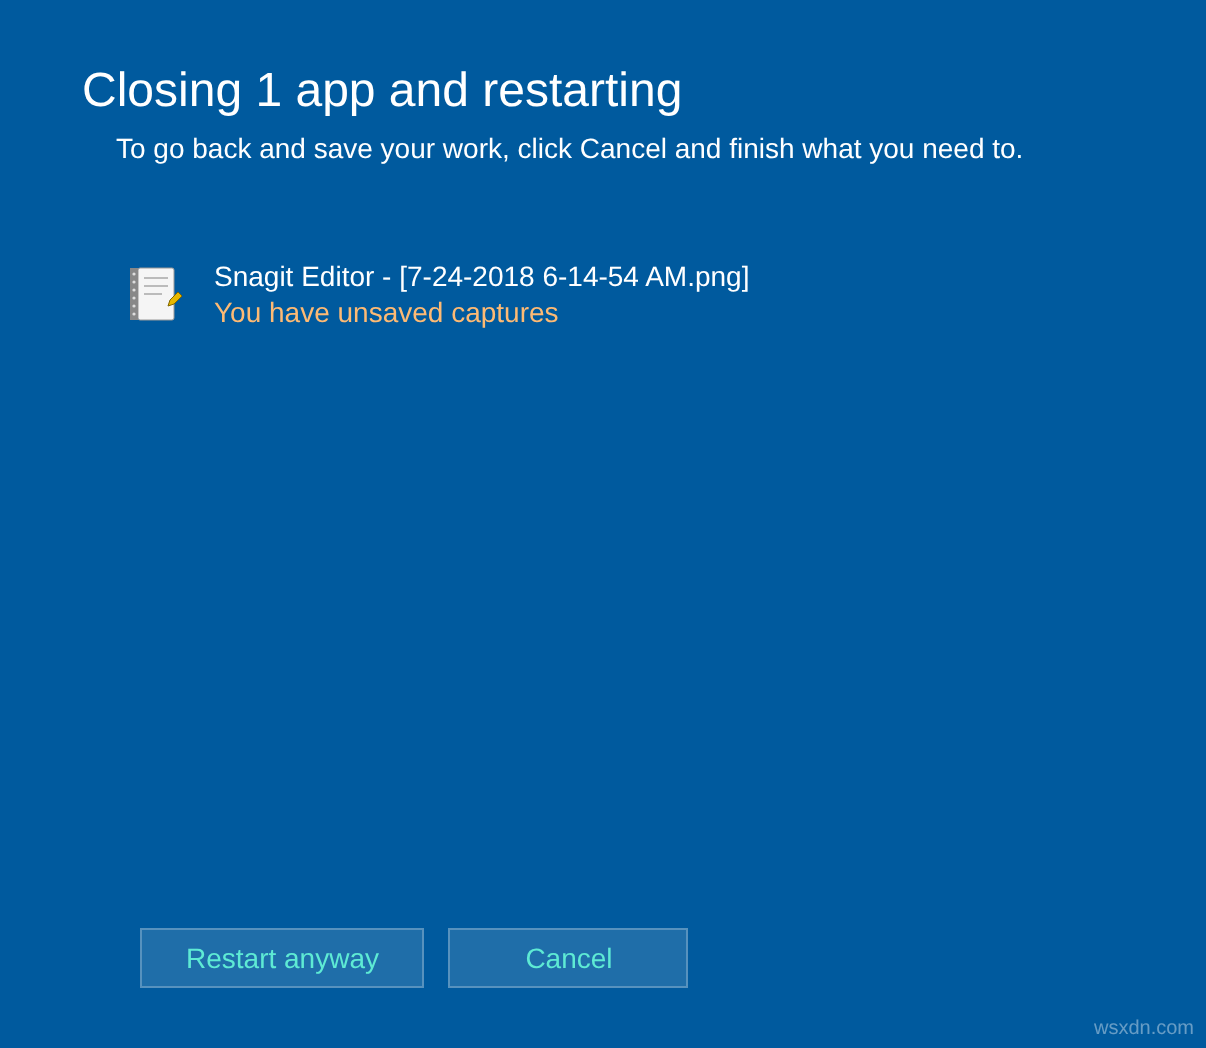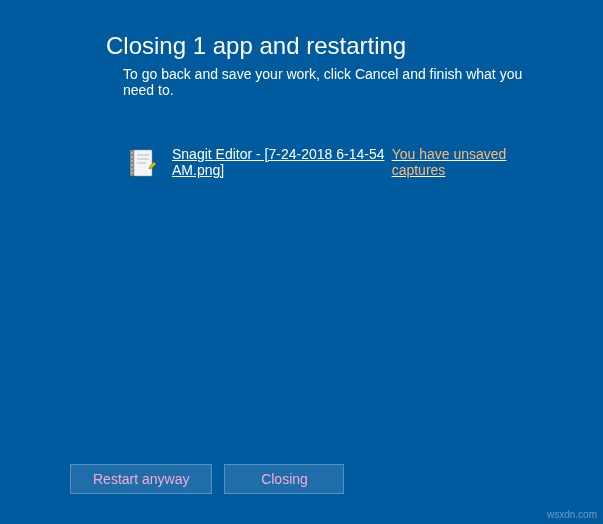--- a/index.html
+++ b/index.html
@@ -10,21 +10,21 @@
     body {
       width: 603px;
       height: 524px;
       background: #005a9e;
       font-family: "Segoe UI", Tahoma, sans-serif;
       color: #ffffff;
       position: relative;
       overflow: hidden;
     }
     .container {
-      padding: 32px 70px 0 106px;
+      padding: 32px 70px 0 41px;
     }
     .title {
       font-size: 24px;
       font-weight: 400;
       margin-bottom: 6px;
     }
     .subtitle {
       font-size: 14px;
       font-weight: 400;
       color: #ffffff;
@@ -38,42 +38,42 @@
       margin-left: 22px;
     }
     .app-icon {
       width: 28px;
       height: 32px;
       flex-shrink: 0;
       margin-top: 2px;
     }
     .app-text {
       display: flex;
-      text-decoration: underline;
+      flex-direction: column;
     }
     .app-name {
       font-size: 14px;
       color: #ffffff;
       margin-bottom: 2px;
     }
     .app-status {
       font-size: 14px;
       color: #fdba74;
     }
     .button-row {
       position: absolute;
       bottom: 30px;
       left: 70px;
       display: flex;
       gap: 12px;
     }
     .btn {
       background: #1e73be;
       background: rgba(255,255,255,0.12);
-      color: #f9a8d4;
+      color: #5eead4;
       border: 1px solid rgba(255,255,255,0.25);
       padding: 6px 22px;
       font-size: 14px;
       font-family: inherit;
       cursor: pointer;
       min-width: 120px;
       height: 30px;
       text-align: center;
     }
     .watermark {
@@ -110,16 +110,16 @@
     </div>
     <div class="app-text">
       <div class="app-name">Snagit Editor - [7-24-2018 6-14-54 AM.png]</div>
       <div class="app-status">You have unsaved captures</div>
     </div>
   </div>
 </div>
 
 <div class="button-row">
   <button class="btn">Restart anyway</button>
-  <button class="btn">Closing</button>
+  <button class="btn">Cancel</button>
 </div>
 
 <div class="watermark">wsxdn.com</div>
 
 </body></html>

